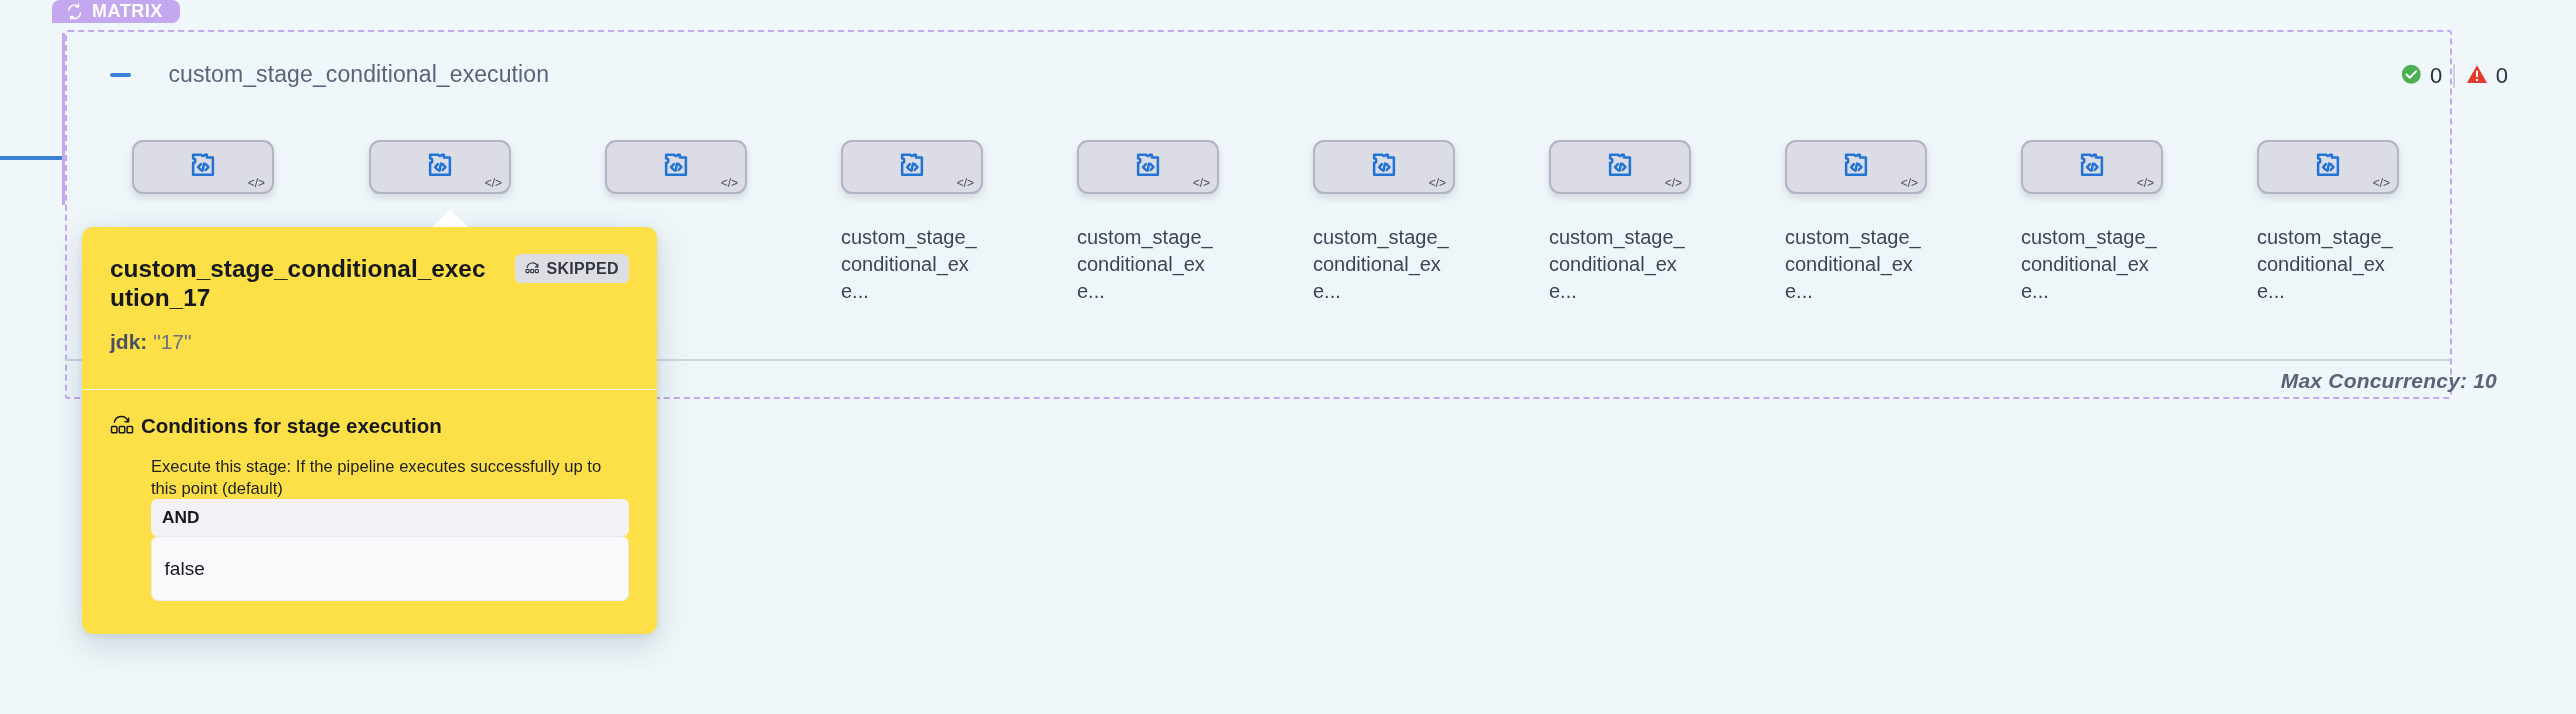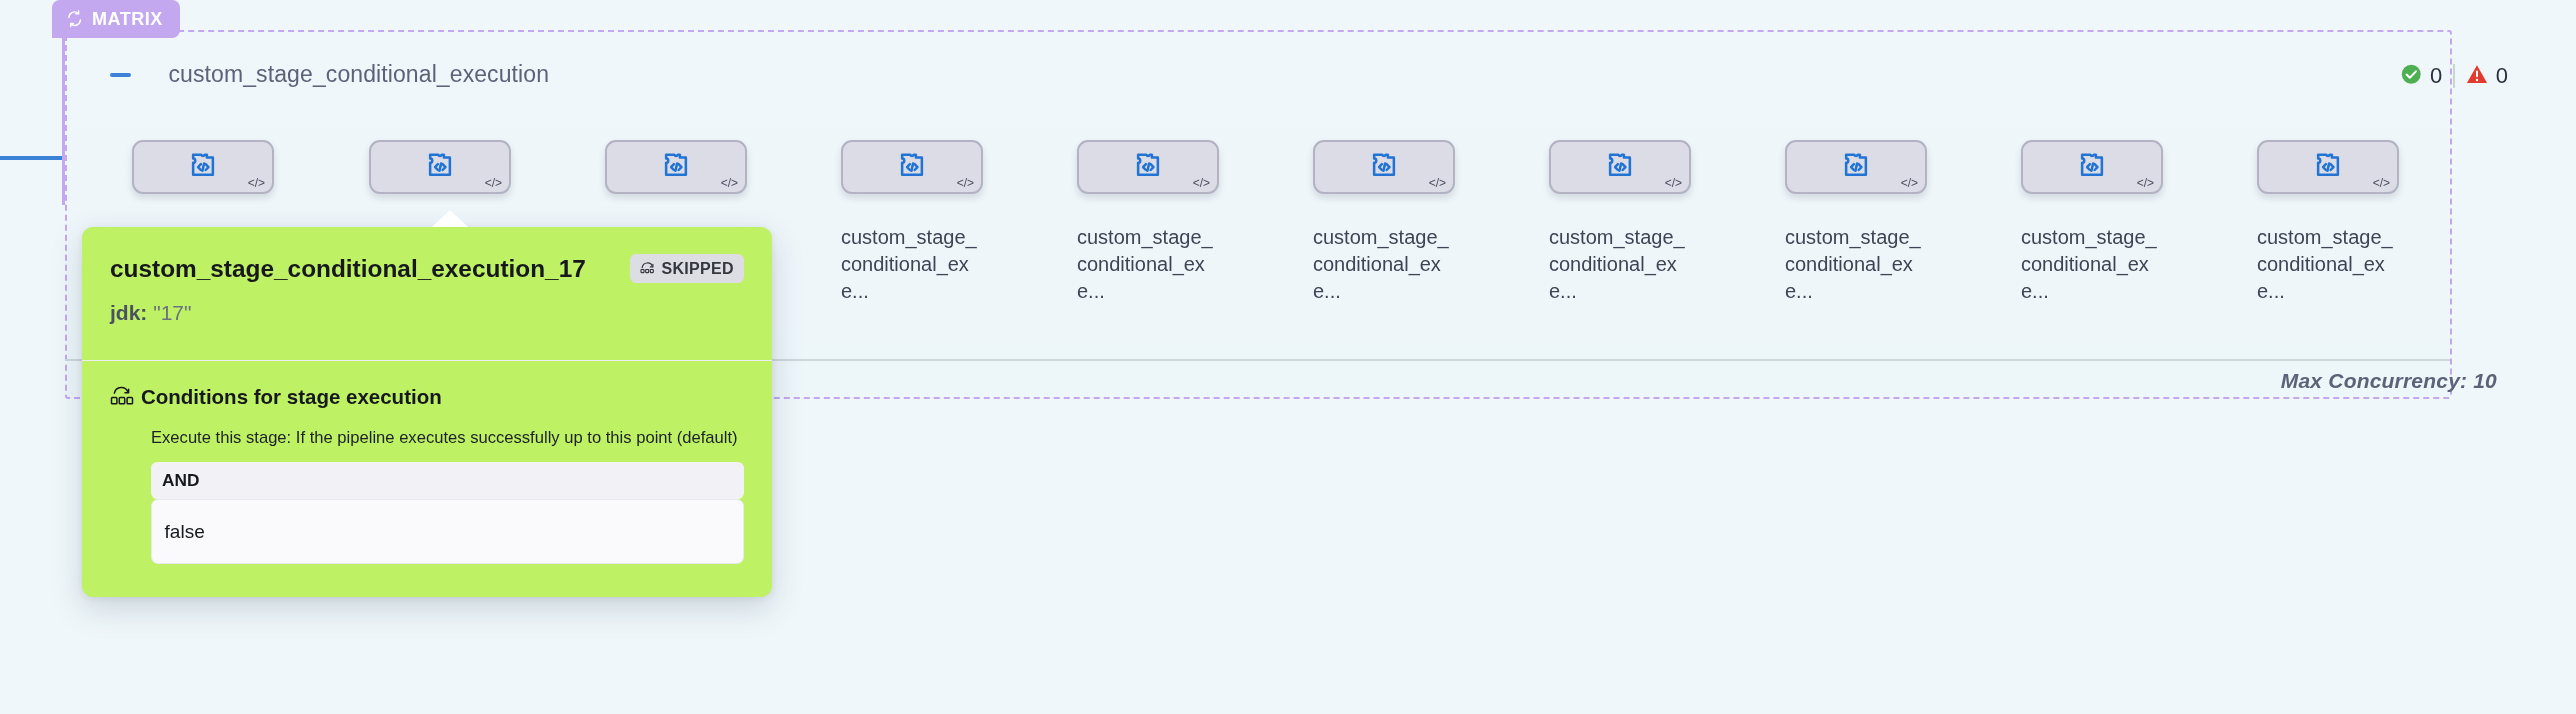--- a/index.html
+++ b/index.html
@@ -53,21 +53,21 @@
     width: 5.5px;
     height: 172px;
     background: #c3a8f0;
   }
 
   
   #matrix-badge {
     position: absolute;
     left: 52px;
     top: 0px;
-    height: 38px;
+    height: 23px;
     padding: 0 17.3px 0 14px;
     background: #c3a8f0;
     border-radius: 8px 8px 8px 0;
     display: flex;
     align-items: center;
     gap: 8.7px;
     color: #ffffff;
     font-size: 18px;
     font-weight: 600;
     letter-spacing: 0.5px;
@@ -187,22 +187,22 @@
     color: #5c6378;
     letter-spacing: 0.2px;
     font-style: italic;
   }
 
   
   #tooltip {
     position: absolute;
     left: 82px;
     top: 227px;
-    width: 690px;
-    background: #bef264;
+    width: 575px;
+    background: #fde047;
     border-radius: 11px;
     box-shadow: 0 11px 32px rgba(40,55,80,0.18), 0 1.6px 6.3px rgba(40,55,80,0.08);
     z-index: 50;
   }
   #tooltip-arrow {
     position: absolute;
     left: 350px;
     top: -16.6px;
     width: 0;
     height: 0;
@@ -259,21 +259,20 @@
     font-weight: 700;
     color: #16181d;
   }
   .tt-body { margin-left: 41px; margin-top: 17.3px; }
   #tt-exec-line {
     font-size: 16.6px;
     color: #1d2026;
     line-height: 1.3;
   }
   #tt-operator {
-    margin-top: 14px;
     background: #f1f1f6;
     border-radius: 6.3px;
     padding: 8px 11px;
     font-size: 17.3px;
     color: #16181d;
     font-weight: 600;
   }
   #tt-expr-label {
     margin-top: 20.5px;
     font-size: 16.6px;

